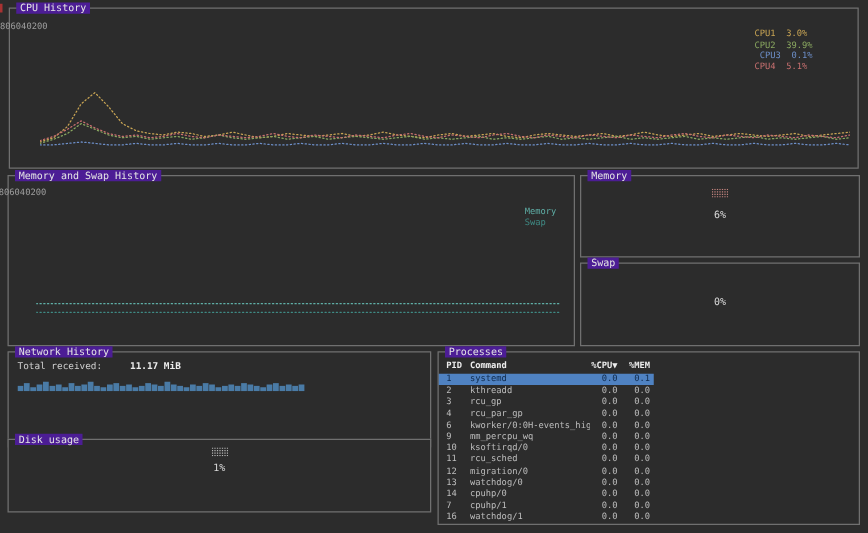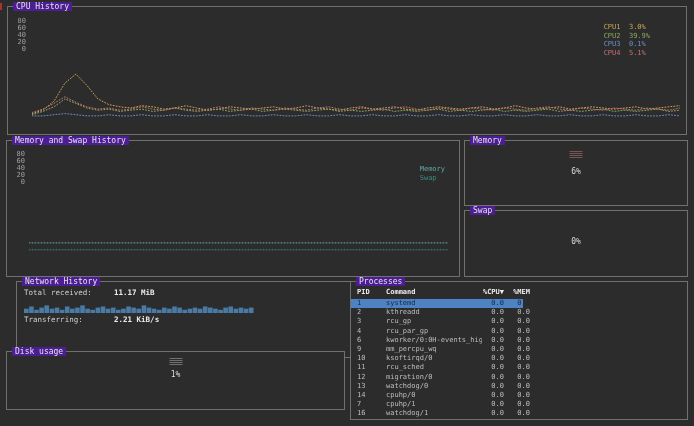--- a/index.html
+++ b/index.html
@@ -10,38 +10,38 @@
     color:#c8c8c8;
     position:relative;
     overflow:hidden;
   }
   .panel{position:absolute;border:1px solid #707070;background:#2c2c2c}
   .panel-title{
     position:absolute;top:-5px;left:5px;background:#4c1d95;
     padding:0 3px;font-size:8px;line-height:9px;color:#e4e4e4;white-space:pre;
   }
   .yticks{
-    position:absolute;display:flex;flex-direction:column;justify-content:flex-start;
+    position:absolute;display:flex;flex-direction:row;justify-content:center;
     font-size:7px;color:#9f9f9f;text-align:right;width:14px;
   }
   .ytick{line-height:7px}
   .chart{position:absolute;display:block}
   .legend{position:absolute;font-size:7px;line-height:8.5px;white-space:pre;text-align:left}
   .legend-line{white-space:pre}
   .gauge-mini{position:absolute;left:50%;transform:translateX(-50%)}
   .gauge-value{position:absolute;width:100%;text-align:center;font-size:8px;color:#dcdcdc}
   .net-body{padding-top:6px}
   .net-line{display:flex;font-size:7.5px;line-height:10px;padding-left:7px;white-space:pre}
   .net-label{width:90px;color:#cfcfcf}
   .net-value{font-weight:bold;color:#ececec}
   .net-chart{margin:2px 0 2px 7px;display:block}
   .phead{display:flex;font-size:7px;line-height:9px;color:#ededed;font-weight:bold;margin:6px 0 2px 0;padding-left:6px;white-space:pre}
   .prow{display:flex;font-size:7px;line-height:9.2px;padding-left:6px;color:#bdbdbd;width:172px;white-space:pre}
   .prow.selected{background:#4f82c2;color:#0f2a4c}
-  .pc-pid{width:29px;flex:none}
+  .pc-pid{width:19px;flex:none}
   .pc-cmd{width:96px;flex:none;overflow:hidden}
   .pc-cpu{width:22px;flex:none;text-align:right}
   .pc-mem{width:26px;flex:none;text-align:right}
   .artifact{position:absolute;left:0;top:3px;width:2px;height:7px;background:#a83232}
 </style>
 </head>
 <body>
 
 <div class="artifact"></div>
 
@@ -53,21 +53,21 @@
       <div class="ytick">40</div>
       <div class="ytick">20</div>
       <div class="ytick">0</div>
     </div>
   <svg class="chart" style="left:24px;top:14px" width="648" height="96">
       <polyline points="0.0,92.6 11.0,89.2 22.0,80.2 32.9,62.1 43.9,53.1 54.9,64.4 65.9,77.9 76.9,83.6 87.9,85.8 98.8,87.0 109.8,84.7 120.8,85.8 131.8,88.1 142.8,87.0 153.8,84.7 164.7,87.0 175.7,89.2 186.7,88.1 197.7,85.8 208.7,87.0 219.7,88.1 230.6,87.0 241.6,85.8 252.6,88.1 263.6,87.0 274.6,84.7 285.6,87.0 296.5,88.1 307.5,89.2 318.5,87.0 329.5,85.8 340.5,88.1 351.5,87.0 362.4,85.8 373.4,88.1 384.4,89.2 395.4,87.0 406.4,85.8 417.4,87.0 428.3,88.1 439.3,87.0 450.3,85.8 461.3,88.1 472.3,87.0 483.3,84.7 494.2,87.0 505.2,88.1 516.2,87.0 527.2,85.8 538.2,88.1 549.2,87.0 560.1,85.8 571.1,87.0 582.1,88.1 593.1,87.0 604.1,85.8 615.1,88.1 626.0,87.0 637.0,85.8 648.0,84.7" fill="none" stroke="#c9a554" stroke-width="1" stroke-dasharray="1 2" stroke-linecap="round"></polyline>
       <polyline points="0.0,93.7 11.0,90.4 22.0,85.8 32.9,77.9 43.9,82.4 54.9,87.0 65.9,89.2 76.9,88.1 87.9,90.4 98.8,89.2 109.8,88.1 120.8,90.4 131.8,89.2 142.8,87.0 153.8,89.2 164.7,90.4 175.7,89.2 186.7,88.1 197.7,90.4 208.7,89.2 219.7,88.1 230.6,90.4 241.6,89.2 252.6,88.1 263.6,89.2 274.6,90.4 285.6,89.2 296.5,88.1 307.5,90.4 318.5,89.2 329.5,90.4 340.5,89.2 351.5,88.1 362.4,90.4 373.4,89.2 384.4,90.4 395.4,89.2 406.4,88.1 417.4,90.4 428.3,89.2 439.3,90.4 450.3,89.2 461.3,88.1 472.3,90.4 483.3,89.2 494.2,90.4 505.2,89.2 516.2,88.1 527.2,90.4 538.2,89.2 549.2,90.4 560.1,89.2 571.1,88.1 582.1,90.4 593.1,89.2 604.1,90.4 615.1,89.2 626.0,88.1 637.0,90.4 648.0,89.2" fill="none" stroke="#8aa860" stroke-width="1" stroke-dasharray="1 2" stroke-linecap="round"></polyline>
       <polyline points="0.0,94.9 11.0,94.9 22.0,93.7 32.9,92.6 43.9,93.7 54.9,94.9 65.9,94.9 76.9,93.7 87.9,94.9 98.8,94.9 109.8,93.7 120.8,94.9 131.8,94.9 142.8,93.7 153.8,94.9 164.7,94.9 175.7,93.7 186.7,94.9 197.7,94.9 208.7,93.7 219.7,94.9 230.6,94.9 241.6,93.7 252.6,94.9 263.6,94.9 274.6,93.7 285.6,94.9 296.5,94.9 307.5,93.7 318.5,94.9 329.5,94.9 340.5,93.7 351.5,94.9 362.4,94.9 373.4,93.7 384.4,94.9 395.4,94.9 406.4,93.7 417.4,94.9 428.3,94.9 439.3,93.7 450.3,94.9 461.3,94.9 472.3,93.7 483.3,94.9 494.2,94.9 505.2,93.7 516.2,94.9 527.2,94.9 538.2,93.7 549.2,94.9 560.1,94.9 571.1,93.7 582.1,94.9 593.1,94.9 604.1,93.7 615.1,94.9 626.0,94.9 637.0,93.7 648.0,94.9" fill="none" stroke="#6d8fc9" stroke-width="1" stroke-dasharray="1 2" stroke-linecap="round"></polyline>
       <polyline points="0.0,91.5 11.0,88.1 22.0,82.4 32.9,75.7 43.9,81.3 54.9,85.8 65.9,88.1 76.9,87.0 87.9,89.2 98.8,88.1 109.8,85.8 120.8,88.1 131.8,89.2 142.8,87.0 153.8,88.1 164.7,89.2 175.7,88.1 186.7,85.8 197.7,88.1 208.7,89.2 219.7,87.0 230.6,88.1 241.6,89.2 252.6,87.0 263.6,88.1 274.6,89.2 285.6,87.0 296.5,85.8 307.5,88.1 318.5,89.2 329.5,87.0 340.5,88.1 351.5,89.2 362.4,87.0 373.4,85.8 384.4,88.1 395.4,89.2 406.4,87.0 417.4,88.1 428.3,89.2 439.3,87.0 450.3,88.1 461.3,89.2 472.3,87.0 483.3,88.1 494.2,89.2 505.2,87.0 516.2,85.8 527.2,88.1 538.2,89.2 549.2,87.0 560.1,88.1 571.1,89.2 582.1,87.0 593.1,88.1 604.1,89.2 615.1,87.0 626.0,88.1 637.0,89.2 648.0,87.0" fill="none" stroke="#c87070" stroke-width="1" stroke-dasharray="1 2" stroke-linecap="round"></polyline>
     </svg>
-  <div class="legend" style="right:36px;top:16px"><div class="legend-line" style="color: rgb(201, 165, 84);">CPU1  3.0%</div><div class="legend-line" style="color: rgb(138, 168, 96);">CPU2  39.9%</div><div class="legend-line" style="color: rgb(109, 143, 201);">CPU3  0.1%</div><div class="legend-line" style="color: rgb(200, 112, 112);">CPU4  5.1%</div></div>
+  <div class="legend" style="right:36px;top:16px"><div class="legend-line" style="color: rgb(201, 165, 84);">CPU1  3.0%</div><div class="legend-line" style="color: rgb(138, 168, 96);">CPU2  39.9%</div><div class="legend-line" style="color: rgb(109, 143, 201); text-align: right;">CPU3  0.1%</div><div class="legend-line" style="color: rgb(200, 112, 112);">CPU4  5.1%</div></div>
 </div>
 
 <div class="panel" style="left:6px;top:140px;width:454px;height:137px">
   <div class="panel-title">Memory and Swap History</div>
   <div class="yticks" style="left:4px;top:10px;height:99px">
       <div class="ytick">80</div>
       <div class="ytick">60</div>
       <div class="ytick">40</div>
       <div class="ytick">20</div>
       <div class="ytick">0</div>
@@ -112,21 +112,21 @@
       <rect x="12" y="6" width="1" height="1" fill="#c2837d"></rect>
     </svg>
   <div class="gauge-value" style="top:26px">6%</div>
 </div>
 
 <div class="panel" style="left:464px;top:210px;width:224px;height:67px">
   <div class="panel-title">Swap</div>
   <div class="gauge-value" style="top:26px">0%</div>
 </div>
 
-<div class="panel" style="left:16px;top:281px;width:339px;height:77px">
+<div class="panel" style="left:6px;top:281px;width:339px;height:77px">
   <div class="panel-title">Network History</div>
   <div class="net-body">
     <div class="net-line">
       <span class="net-label">Total received:</span>
       <span class="net-value">11.17 MiB</span>
     </div>
     <svg class="net-chart" width="230" height="13">
         <rect x="0.0" y="8.7" width="4.611111111111111" height="4.3" fill="#4a7ba6"></rect>
         <rect x="5.1" y="6.5" width="4.611111111111111" height="6.5" fill="#4a7ba6"></rect>
         <rect x="10.2" y="9.8" width="4.611111111111111" height="3.3" fill="#4a7ba6"></rect>
@@ -166,24 +166,20 @@
         <rect x="184.0" y="7.6" width="4.611111111111111" height="5.4" fill="#4a7ba6"></rect>
         <rect x="189.1" y="8.7" width="4.611111111111111" height="4.3" fill="#4a7ba6"></rect>
         <rect x="194.2" y="9.8" width="4.611111111111111" height="3.3" fill="#4a7ba6"></rect>
         <rect x="199.3" y="7.6" width="4.611111111111111" height="5.4" fill="#4a7ba6"></rect>
         <rect x="204.4" y="6.5" width="4.611111111111111" height="6.5" fill="#4a7ba6"></rect>
         <rect x="209.6" y="8.7" width="4.611111111111111" height="4.3" fill="#4a7ba6"></rect>
         <rect x="214.7" y="7.6" width="4.611111111111111" height="5.4" fill="#4a7ba6"></rect>
         <rect x="219.8" y="8.7" width="4.611111111111111" height="4.3" fill="#4a7ba6"></rect>
         <rect x="224.9" y="7.6" width="4.611111111111111" height="5.4" fill="#4a7ba6"></rect>
       </svg>
-    <div class="net-line">
-      <span class="net-label">Transferring:</span>
-      <span class="net-value">2.21 KiB/s</span>
-    </div>
   </div>
 </div>
 
 <div class="panel" style="left:6px;top:351px;width:339px;height:59px">
   <div class="panel-title">Disk usage</div>
   <svg class="chart gauge-mini" style="top:6px" width="13" height="7">
       <rect x="0" y="0" width="1" height="1" fill="#b5b5b5"></rect>
       <rect x="2" y="0" width="1" height="1" fill="#b5b5b5"></rect>
       <rect x="4" y="0" width="1" height="1" fill="#b5b5b5"></rect>
       <rect x="6" y="0" width="1" height="1" fill="#b5b5b5"></rect>

